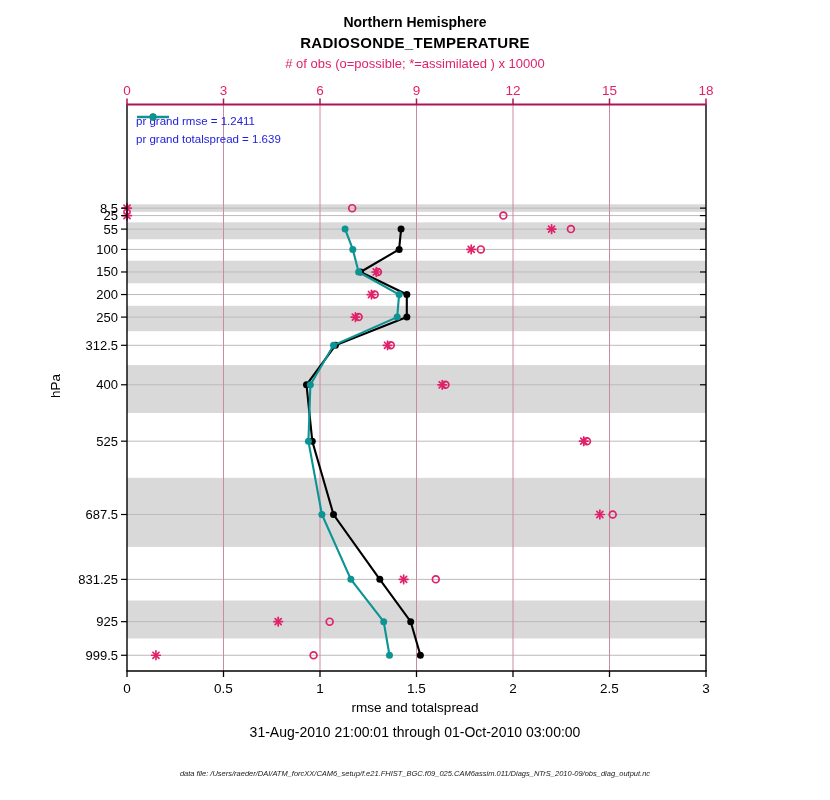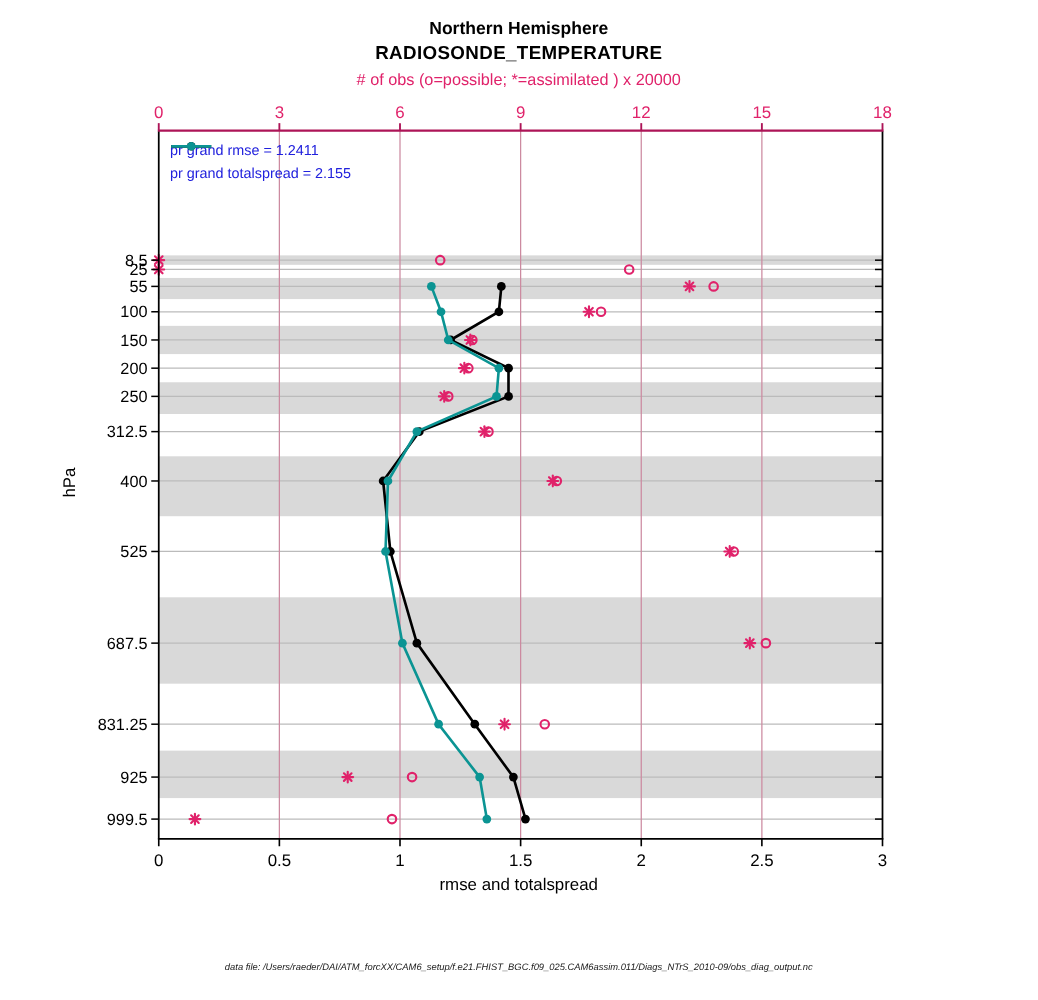--- a/index.html
+++ b/index.html
@@ -267,36 +267,37 @@
         <text x="118" y="445.68" text-anchor="end" font-size="13px" fill="#000">525</text>
         <text x="118" y="519" text-anchor="end" font-size="13px" fill="#000">687.5</text>
         <text x="118" y="583.86" text-anchor="end" font-size="13px" fill="#000">831.25</text>
         <text x="118" y="626.1600000000001" text-anchor="end" font-size="13px" fill="#000">925</text>
         <text x="118" y="659.7744" text-anchor="end" font-size="13px" fill="#000">999.5</text>
       </g>
     </svg>
 
   <div class="abs ctr title2">RADIOSONDE_TEMPERATURE</div>
   <div class="abs ctr title1">Northern Hemisphere</div>
-  <div class="abs ctr toplab" style="color: rgb(224, 34, 106);"># of obs (o=possible; *=assimilated ) x 20000</div>
+  <div class="abs ctr toplab" style="color: rgb(224, 34, 106);"># of obs (o=possible; *=assimilated ) x 10000</div>
 
   <div class="abs legend">
     <div class="lrow">
       <svg class="lswatch" viewBox="0 0 34 10">
         <line class="sw-line-0" x1="1" y1="5" x2="33" y2="5" stroke-width="2.2" stroke="#000000"></line>
         <circle class="sw-dot-0" cx="17" cy="5" r="3.4" fill="#000000"></circle>
       </svg>
       <span class="ltext" style="color: rgb(33, 33, 221);">pr grand rmse = 1.2411</span>
     </div>
     <div class="lrow">
       <svg class="lswatch" viewBox="0 0 34 10">
         <line class="sw-line-1" x1="1" y1="5" x2="33" y2="5" stroke-width="2.2" stroke="#0b9493"></line>
         <circle class="sw-dot-1" cx="17" cy="5" r="3.4" fill="#0b9493"></circle>
       </svg>
-      <span class="ltext" style="color: rgb(33, 33, 221);">pr grand totalspread = 2.155</span>
+      <span class="ltext" style="color: rgb(33, 33, 221);">pr grand totalspread = 1.639</span>
     </div>
   </div>
 
   <div class="abs ylab">hPa</div>
   <div class="abs ctr xlab">rmse and totalspread</div>
+  <div class="abs ctr dates">31-Aug-2010 21:00:01 through 01-Oct-2010 03:00:00</div>
   <div class="abs ctr footer">data file: /Users/raeder/DAI/ATM_forcXX/CAM6_setup/f.e21.FHIST_BGC.f09_025.CAM6assim.011/Diags_NTrS_2010-09/obs_diag_output.nc</div>
 
 </div>
 
 </body></html>

